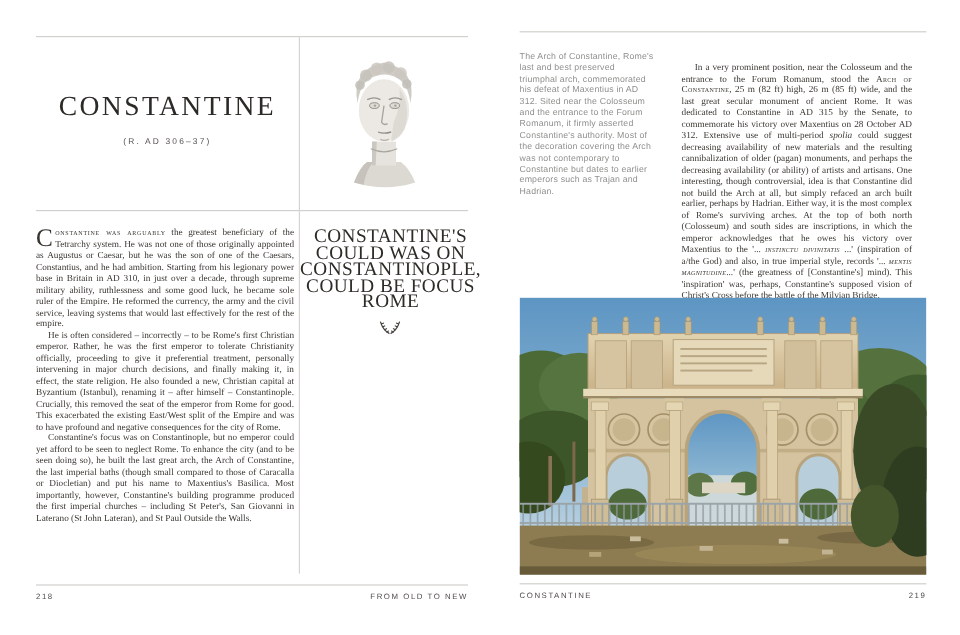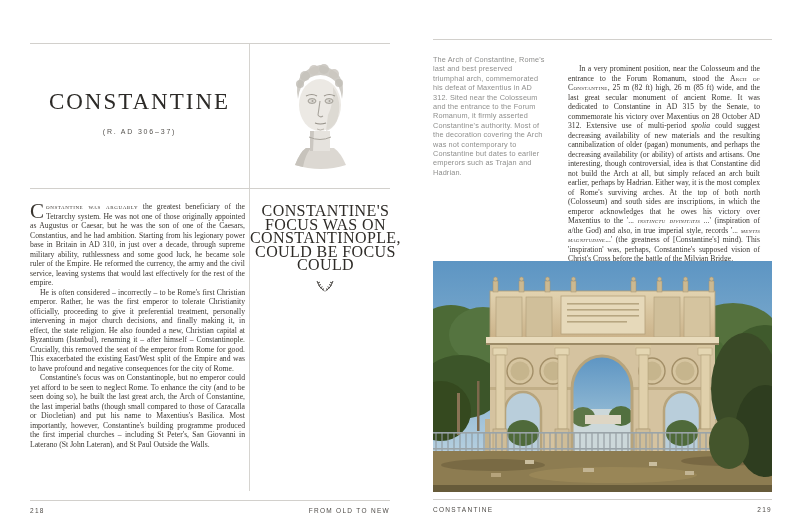--- a/index.html
+++ b/index.html
@@ -1,18 +1,18 @@
 <!DOCTYPE html>
 <html><head>
 <meta charset="utf-8">
 <style>
   html,body{margin:0;padding:0;background:#ffffff;}
   .spread{position:relative;width:800px;height:529px;background:#ffffff;overflow:hidden;
           font-family:"Liberation Serif", serif;color:#38342f;}
-  .page{position:absolute;top:13px;height:380px;width:400px;}
+  .page{position:absolute;top:0;height:380px;width:400px;}
   .page-left{left:0;}
   .page-right{left:400px;}
   .rule{position:absolute;height:1px;background:#d2d0cc;}
   .vrule{width:1px;background:#d6d4d0;align-self:stretch;flex:0 0 1px;}
 
   
   .lp-top-rule{left:30px;top:30px;width:360px;}
   .lp-mid-rule{left:30px;top:175px;width:360px;}
   .lp-foot-rule{left:30px;top:487px;width:360px;}
   .lp-header{position:absolute;left:30px;top:31px;width:360px;height:144px;display:flex;}
@@ -99,24 +99,24 @@
     <div class="lp-body">
       <div class="lp-text">
         <p><span class="dropcap">C</span><span class="lead-sc">onstantine was arguably</span><span> the greatest beneficiary of the Tetrarchy system. He was not one of those originally appointed as Augustus or Caesar, but he was the son of one of the Caesars, Constantius, and he had ambition. Starting from his legionary power base in Britain in AD 310, in just over a decade, through supreme military ability, ruthlessness and some good luck, he became sole ruler of the Empire. He reformed the currency, the army and the civil service, leaving systems that would last effectively for the rest of the empire.</span></p>
         <p class="indent">He is often considered – incorrectly – to be Rome's first Christian emperor. Rather, he was the first emperor to tolerate Christianity officially, proceeding to give it preferential treatment, personally intervening in major church decisions, and finally making it, in effect, the state religion. He also founded a new, Christian capital at Byzantium (Istanbul), renaming it – after himself – Constantinople. Crucially, this removed the seat of the emperor from Rome for good. This exacerbated the existing East/West split of the Empire and was to have profound and negative consequences for the city of Rome.</p>
         <p class="indent">Constantine's focus was on Constantinople, but no emperor could yet afford to be seen to neglect Rome. To enhance the city (and to be seen doing so), he built the last great arch, the Arch of Constantine, the last imperial baths (though small compared to those of Caracalla or Diocletian) and put his name to Maxentius's Basilica. Most importantly, however, Constantine's building programme produced the first imperial churches – including St Peter's, San Giovanni in Laterano (St John Lateran), and St Paul Outside the Walls.</p>
       </div>
       <div class="vrule"></div>
       <div class="lp-quote-cell">
         <blockquote class="pull-quote">
           <div>CONSTANTINE'S</div>
-          <div>FOCUS WAS ON</div>
+          <div>COULD WAS ON</div>
           <div>CONSTANTINOPLE,</div>
           <div>COULD BE FOCUS</div>
-          <div>COULD</div>
+          <div>ROME</div>
         </blockquote>
         <svg class="laurel" width="20" height="13" viewBox="0 0 20 13">
           <path d="M2 1 Q4 8 9.5 11" fill="none" stroke="#45423e" stroke-width="1"></path>
           <path d="M18 1 Q16 8 10.5 11" fill="none" stroke="#45423e" stroke-width="1"></path>
           <path d="M2.5 3 L5 2.2 M3.5 5.5 L6 4.5 M5 8 L7.5 6.7 M7 10 L9 8.6" stroke="#45423e" stroke-width="0.9"></path>
           <path d="M17.5 3 L15 2.2 M16.5 5.5 L14 4.5 M15 8 L12.5 6.7 M13 10 L11 8.6" stroke="#45423e" stroke-width="0.9"></path>
         </svg>
       </div>
     </div>
 

